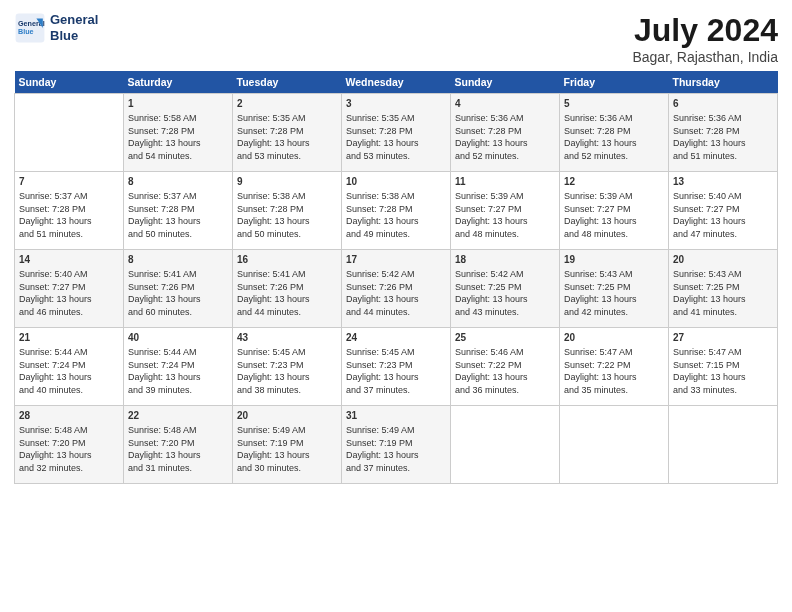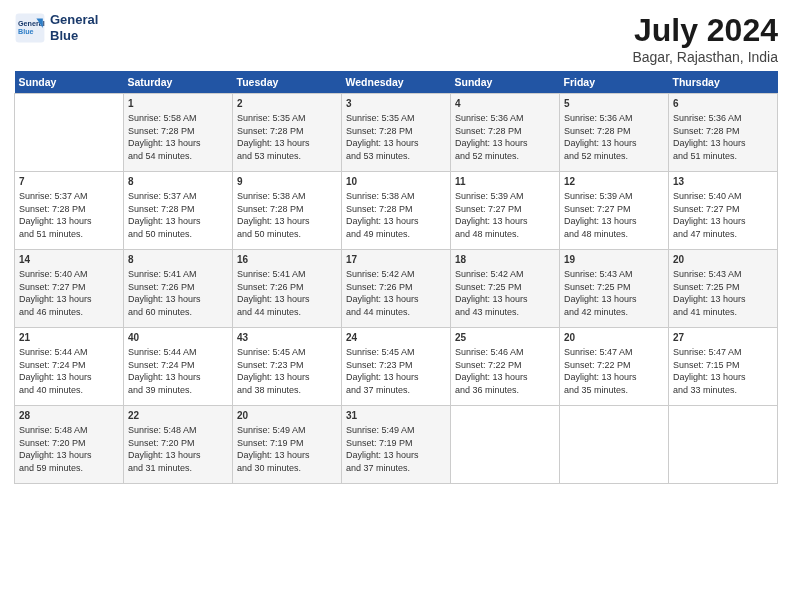--- a/index.html
+++ b/index.html
@@ -321,21 +321,21 @@
             <div>Daylight: 13 hours</div>
             <div>and 33 minutes.</div>
           </td>
         </tr>
         <tr>
           <td>
             <span class="day-num">28</span>
             <div>Sunrise: 5:48 AM</div>
             <div>Sunset: 7:20 PM</div>
             <div>Daylight: 13 hours</div>
-            <div>and 59 minutes.</div>
+            <div>and 32 minutes.</div>
           </td>
           <td>
             <span class="day-num">22</span>
             <div>Sunrise: 5:48 AM</div>
             <div>Sunset: 7:20 PM</div>
             <div>Daylight: 13 hours</div>
             <div>and 31 minutes.</div>
           </td>
           <td>
             <span class="day-num">20</span>

